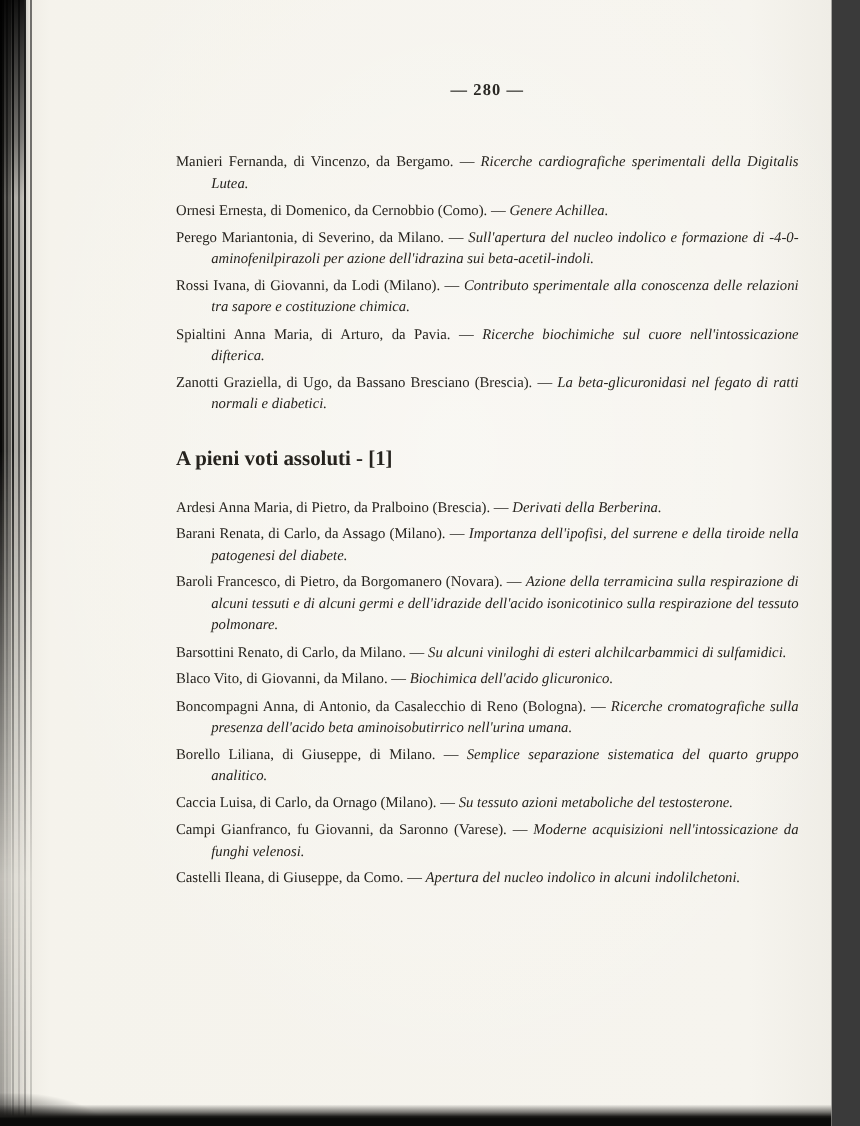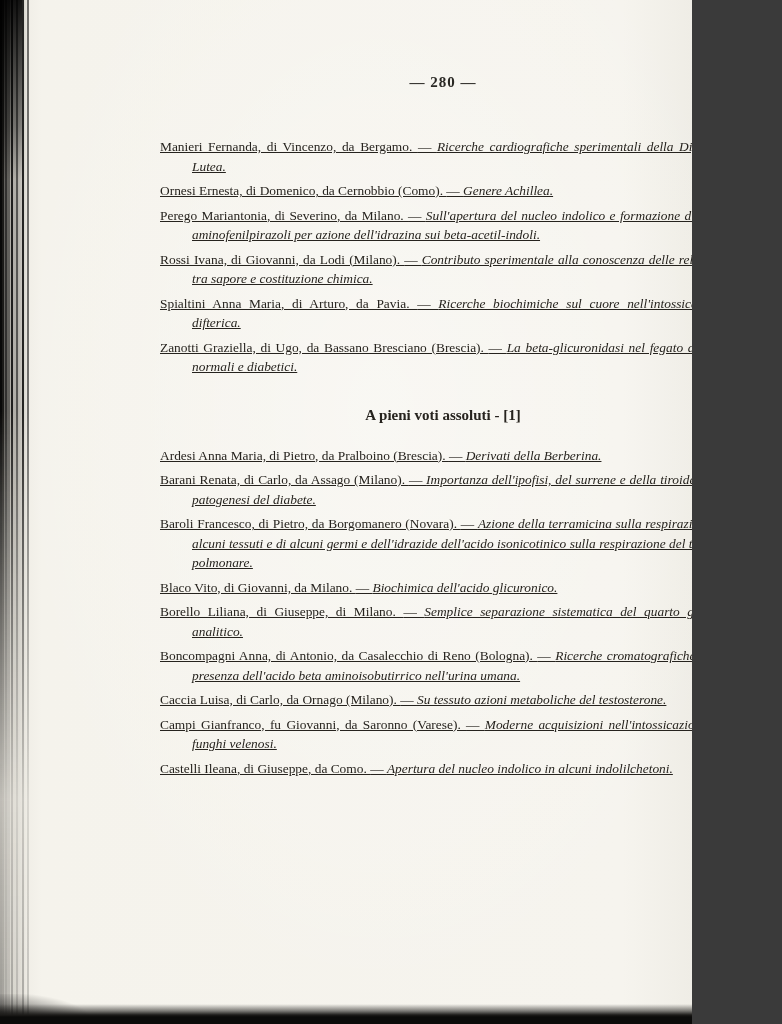--- a/index.html
+++ b/index.html
@@ -2,21 +2,21 @@
 <html><head>
 <meta charset="utf-8">
 <style>
   html, body {
     margin: 0;
     padding: 0;
     background: #3a3a3a;
   }
   .scan {
     position: relative;
-    width: 692px;
+    width: 756px;
     height: 1024px;
     background:
       radial-gradient(ellipse at 55% 40%, rgba(255,255,255,0.35), rgba(0,0,0,0) 70%),
       linear-gradient(90deg, #e8e5dd 0%, #f5f3ec 6%, #f6f4ee 90%, #efede6 100%);
     overflow: hidden;
     font-family: "Liberation Serif", "DejaVu Serif", serif;
     color: #23211d;
   }
   
   .binding {
@@ -64,29 +64,27 @@
     color: #2a2824;
   }
   .entry {
     margin: 0 0 5px 0;
     padding-left: 32px;
     text-indent: -32px;
     font-size: 13.4px;
     line-height: 19.5px;
     text-align: justify;
     color: #26231e;
-    text-decoration: underline;
   }
   .entry .title {
     font-style: italic;
   }
   .section-heading {
-    text-align: center;
     font-weight: bold;
-    font-size: 15px;
+    font-size: 19px;
     margin: 30px 0 22px 0;
     color: #26231e;
   }
 </style>
 </head>
 <body>
 
 <div class="scan">
   <div class="binding"></div>
   <div class="binding-blot"></div>
@@ -97,23 +95,24 @@
         <p class="entry"><span class="head">Manieri Fernanda, di Vincenzo, da Bergamo. </span><span class="dash">— </span><span class="title">Ricerche cardiografiche sperimentali della Digitalis Lutea.</span></p>
         <p class="entry"><span class="head">Ornesi Ernesta, di Domenico, da Cernobbio (Como). </span><span class="dash">— </span><span class="title">Genere Achillea.</span></p>
         <p class="entry"><span class="head">Perego Mariantonia, di Severino, da Milano. </span><span class="dash">— </span><span class="title">Sull'apertura del nucleo indolico e formazione di -4-0-aminofenilpirazoli per azione dell'idrazina sui beta-acetil-indoli.</span></p>
         <p class="entry"><span class="head">Rossi Ivana, di Giovanni, da Lodi (Milano). </span><span class="dash">— </span><span class="title">Contributo sperimentale alla conoscenza delle relazioni tra sapore e costituzione chimica.</span></p>
         <p class="entry"><span class="head">Spialtini Anna Maria, di Arturo, da Pavia. </span><span class="dash">— </span><span class="title">Ricerche biochimiche sul cuore nell'intossicazione difterica.</span></p>
         <p class="entry"><span class="head">Zanotti Graziella, di Ugo, da Bassano Bresciano (Brescia). </span><span class="dash">— </span><span class="title">La beta-glicuronidasi nel fegato di ratti normali e diabetici.</span></p>
         <div class="section-heading">A pieni voti assoluti - [1]</div>
         <p class="entry"><span class="head">Ardesi Anna Maria, di Pietro, da Pralboino (Brescia). </span><span class="dash">— </span><span class="title">Derivati della Berberina.</span></p>
         <p class="entry"><span class="head">Barani Renata, di Carlo, da Assago (Milano). </span><span class="dash">— </span><span class="title">Importanza dell'ipofisi, del surrene e della tiroide nella patogenesi del diabete.</span></p>
         <p class="entry"><span class="head">Baroli Francesco, di Pietro, da Borgomanero (Novara). </span><span class="dash">— </span><span class="title">Azione della terramicina sulla respirazione di alcuni tessuti e di alcuni germi e dell'idrazide dell'acido isonicotinico sulla respirazione del tessuto polmonare.</span></p>
+        <p class="entry"><span class="head">Barsottini Renato, di Carlo, da Milano. </span><span class="dash">— </span><span class="title">Su alcuni viniloghi di esteri alchilcarbammici di sulfamidici.</span></p>
         <p class="entry"><span class="head">Blaco Vito, di Giovanni, da Milano. </span><span class="dash">— </span><span class="title">Biochimica dell'acido glicuronico.</span></p>
+        <p class="entry"><span class="head">Boncompagni Anna, di Antonio, da Casalecchio di Reno (Bologna). </span><span class="dash">— </span><span class="title">Ricerche cromatografiche sulla presenza dell'acido beta aminoisobutirrico nell'urina umana.</span></p>
         <p class="entry"><span class="head">Borello Liliana, di Giuseppe, di Milano. </span><span class="dash">— </span><span class="title">Semplice separazione sistematica del quarto gruppo analitico.</span></p>
-        <p class="entry"><span class="head">Boncompagni Anna, di Antonio, da Casalecchio di Reno (Bologna). </span><span class="dash">— </span><span class="title">Ricerche cromatografiche sulla presenza dell'acido beta aminoisobutirrico nell'urina umana.</span></p>
         <p class="entry"><span class="head">Caccia Luisa, di Carlo, da Ornago (Milano). </span><span class="dash">— </span><span class="title">Su tessuto azioni metaboliche del testosterone.</span></p>
         <p class="entry"><span class="head">Campi Gianfranco, fu Giovanni, da Saronno (Varese). </span><span class="dash">— </span><span class="title">Moderne acquisizioni nell'intossicazione da funghi velenosi.</span></p>
         <p class="entry"><span class="head">Castelli Ileana, di Giuseppe, da Como. </span><span class="dash">— </span><span class="title">Apertura del nucleo indolico in alcuni indolilchetoni.</span></p>
       </div>
   </div>
 
   <div class="bottom-corner"></div>
   <div class="bottom-edge"></div>
 </div>
 

